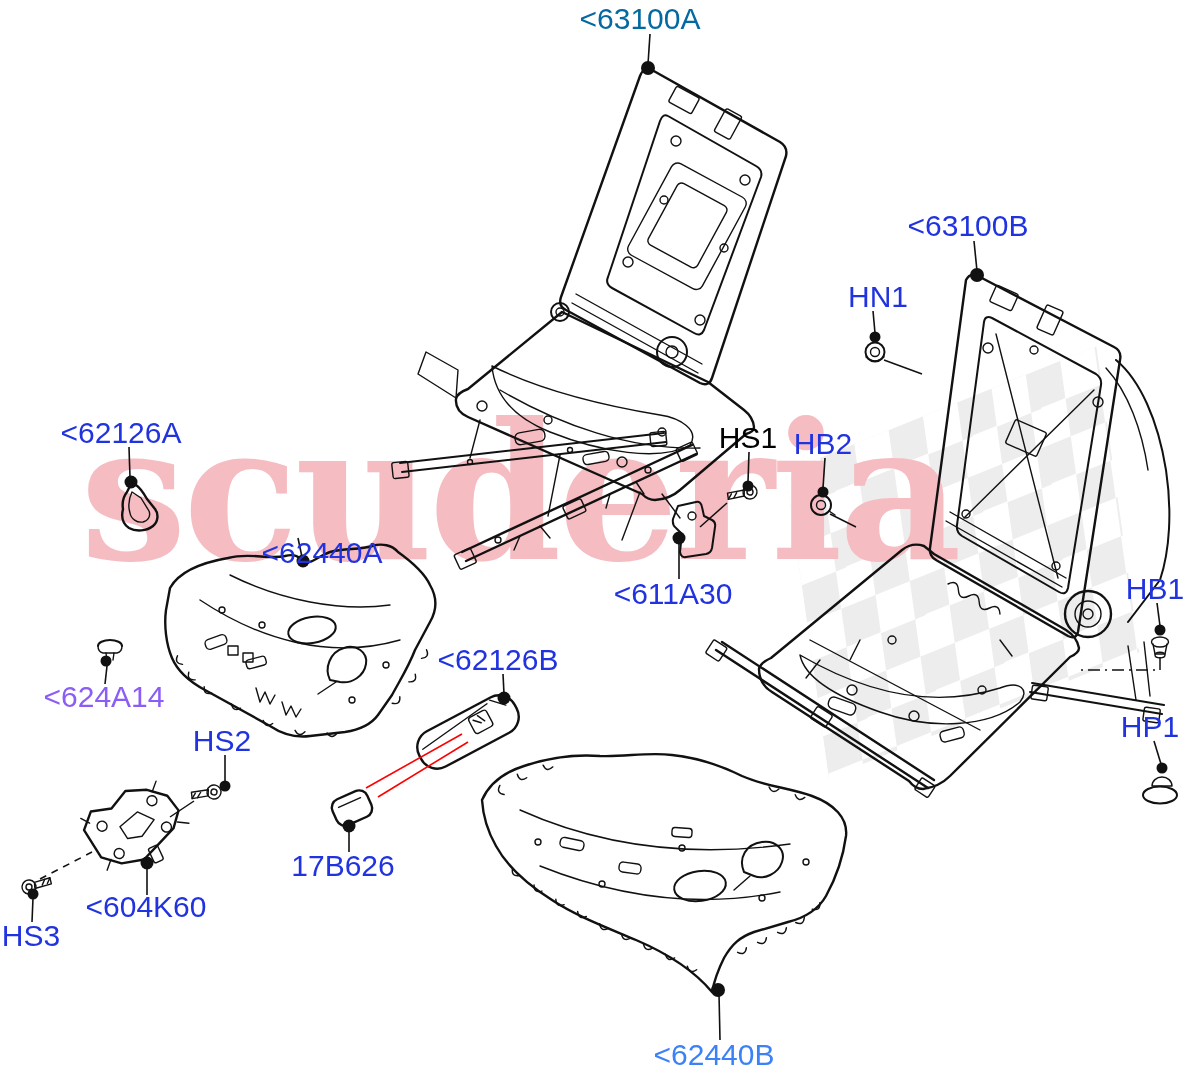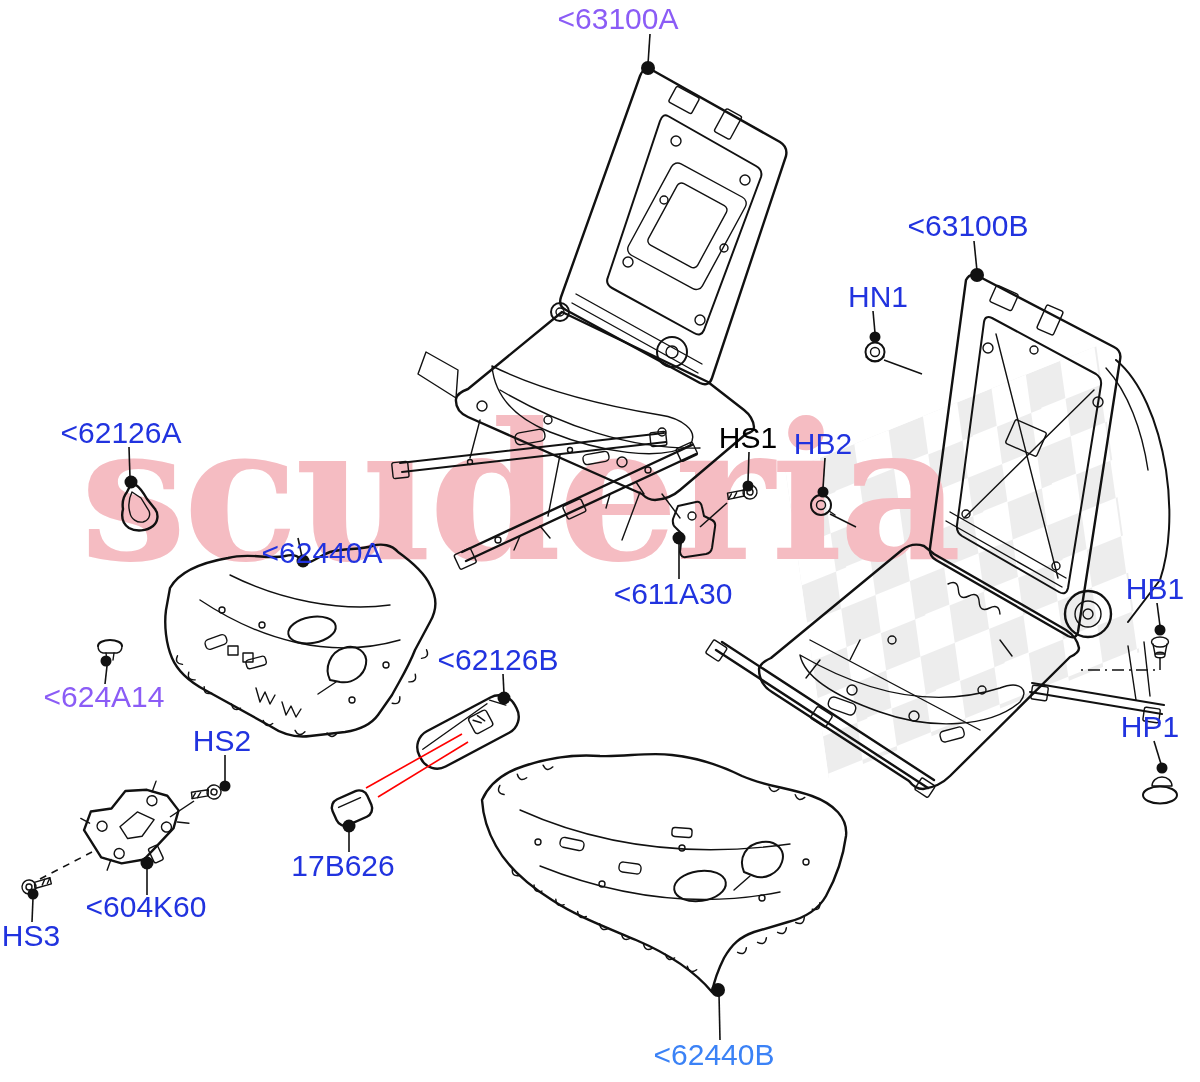--- a/index.html
+++ b/index.html
@@ -489,21 +489,21 @@
         <polyline points="830,514 856,527" fill="none" stroke="#111111" stroke-width="1.5"></polyline>
         <polyline points="194,801 170,817" fill="none" stroke="#111111" stroke-width="1.5"></polyline>
         <polyline points="40,879 92,852" fill="none" stroke="#111111" stroke-width="1.5" stroke-dasharray="7 6"></polyline>
         <polyline points="1160,658 1160,670 1080,670" fill="none" stroke="#111111" stroke-width="1.5" stroke-dasharray="12 5 2 5"></polyline>
         <polyline points="366,788 462,734" fill="none" stroke="#ff0000" stroke-width="1.6"></polyline>
         <polyline points="378,797 468,742" fill="none" stroke="#ff0000" stroke-width="1.6"></polyline>
       </g>
   </svg>
 
   <div id="labels">
-      <div class="callout" style="left: 618px; top: 19px; color: #8b5cf6;">&lt;63100A</div>
+      <div class="callout" style="left: 640px; top: 19px; color: #0369a1;">&lt;63100A</div>
       <div class="callout" style="left: 968px; top: 226px; color: rgb(33, 51, 223);">&lt;63100B</div>
       <div class="callout" style="left: 878px; top: 297px; color: rgb(33, 51, 223);">HN1</div>
       <div class="callout" style="left: 748px; top: 438px; color: #000000;">HS1</div>
       <div class="callout" style="left: 823px; top: 444px; color: rgb(33, 51, 223);">HB2</div>
       <div class="callout" style="left: 673px; top: 594px; color: rgb(33, 51, 223);">&lt;611A30</div>
       <div class="callout" style="left: 1155px; top: 589px; color: rgb(33, 51, 223);">HB1</div>
       <div class="callout" style="left: 1150px; top: 727px; color: rgb(33, 51, 223);">HP1</div>
       <div class="callout" style="left: 121px; top: 433px; color: rgb(33, 51, 223);">&lt;62126A</div>
       <div class="callout" style="left: 293px; top: 553px; color: rgb(33, 51, 223); margin-left: 29px;">&lt;62440A</div>
       <div class="callout" style="left: 104px; top: 697px; color: #8b5cf6;">&lt;624A14</div>

